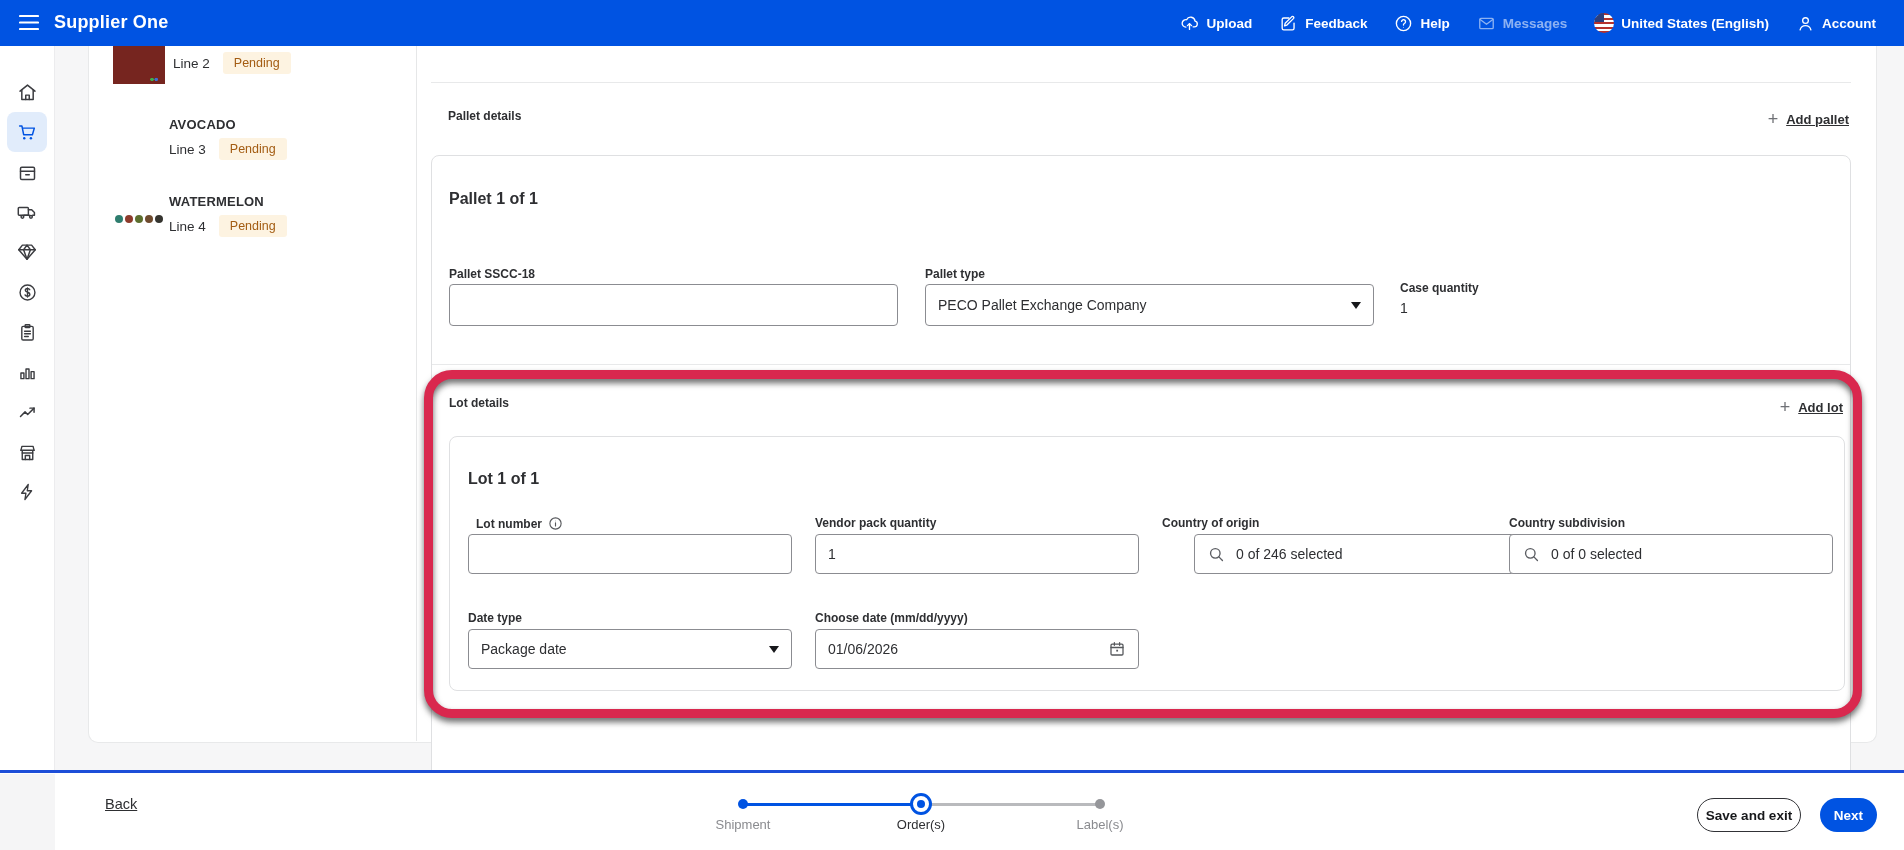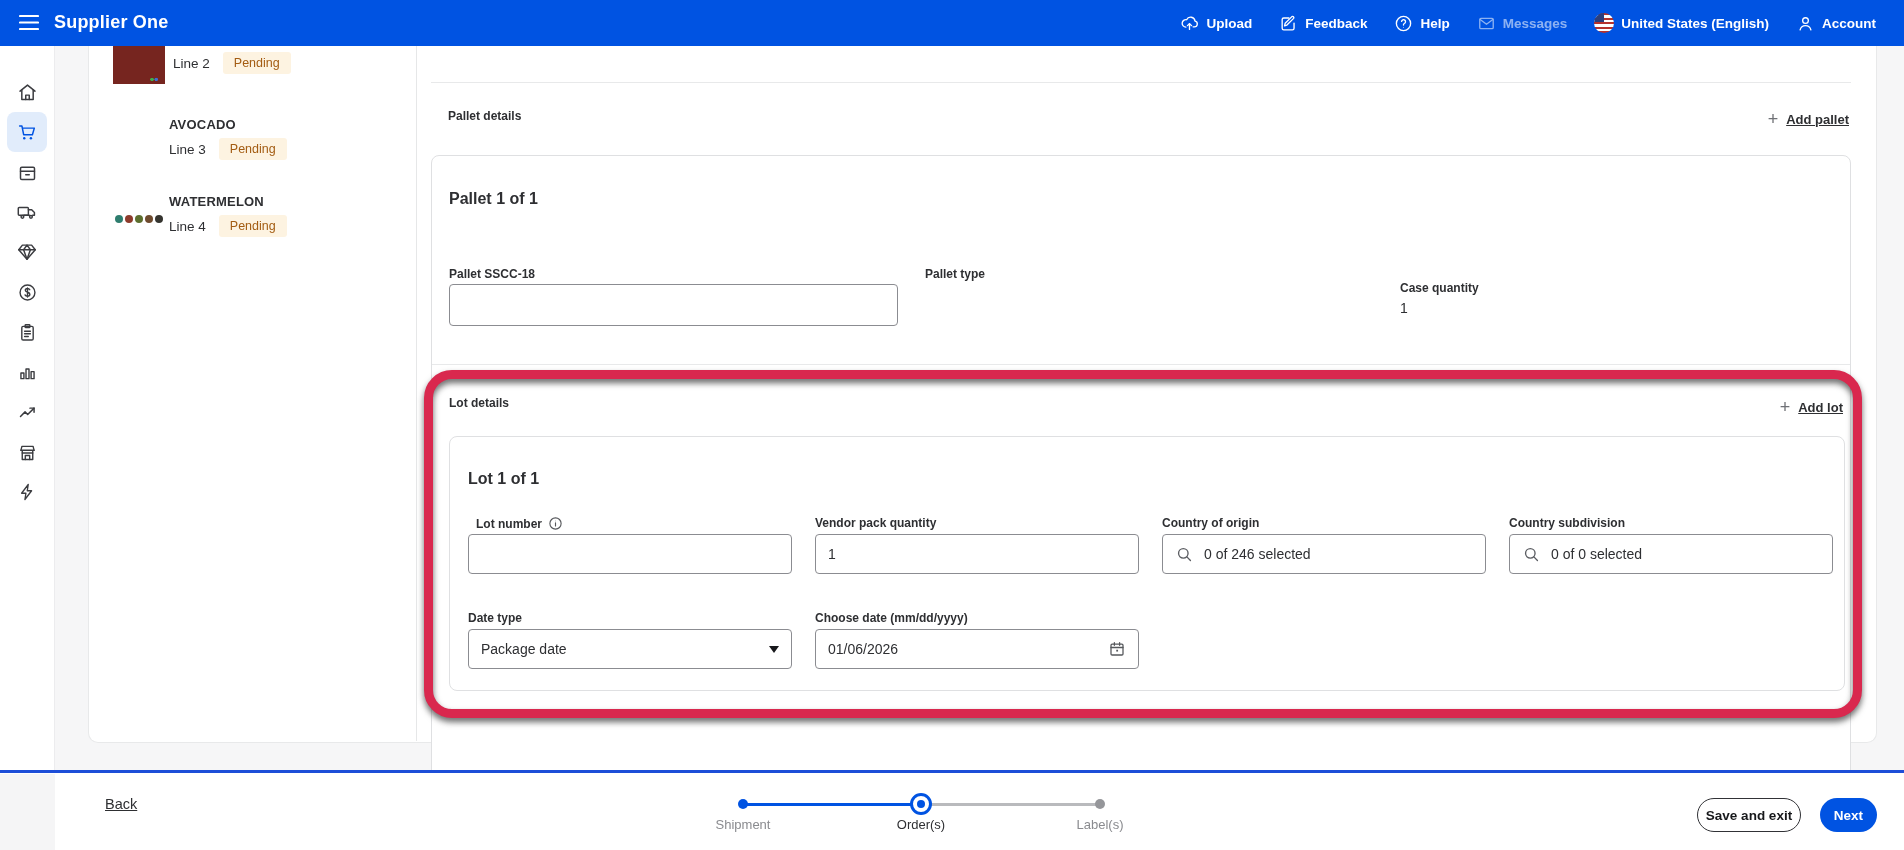--- a/index.html
+++ b/index.html
@@ -350,20 +350,24 @@
       <span class="add-text">Add pallet</span>
     </span>
 
     <section class="pallet-card">
       <h3 class="card-title pallet-card-title">Pallet 1 of 1</h3>
 
       <label class="field-label" style="left:17px; top:111px;">Pallet SSCC-18</label>
       <input class="tb" style="left: 17px; top: 128px; width: 449px; height: 42px;" value="">
 
       <label class="field-label" style="left:493px; top:111px;">Pallet type</label>
+      <div class="tb select-box" style="left:493px; top:128px; width:449px; height:42px;">
+        <span>PECO Pallet Exchange Company</span>
+        <span class="caret"></span>
+      </div>
 
       <label class="field-label" style="left:968px; top:125px;">Case quantity</label>
       <span class="static-val" style="left:968px; top:144px;">1</span>
 
       <span class="pallet-inner-divider"></span>
 
       <h2 class="section-title lot-title">Lot details</h2>
       <span class="add-link add-lot">
         <span class="add-plus">+</span>
         <span class="add-text">Add lot</span>
@@ -381,21 +385,21 @@
                 <circle cx="12" cy="7.8" r="0.7" fill="currentColor" stroke="none"></circle>
               </svg>
           </span>
         </label>
         <input class="tb" style="left: 18px; top: 97px; width: 324px; height: 40px;" value="">
 
         <label class="field-label" style="left:365px; top:79px;">Vendor pack quantity</label>
         <input class="tb" style="left: 365px; top: 97px; width: 324px; height: 40px;" value="1">
 
         <label class="field-label" style="left:712px; top:79px;">Country of origin</label>
-        <div class="tb search-box" style="left:712px; top:97px; width:324px; height:40px;align-items:center;">
+        <div class="tb search-box" style="left:744px; top:97px; width:324px; height:40px;align-items:center;">
           <span>
             <svg width="19" height="19" viewBox="0 0 24 24" fill="none" stroke="#5b5d62" stroke-width="1.7" stroke-linecap="round">
                 <circle cx="10.5" cy="10.5" r="6"></circle>
                 <path d="m15 15 4.5 4.5"></path>
               </svg>
           </span>
           <span>0 of 246 selected</span>
         </div>
 
         <label class="field-label" style="left:1059px; top:79px;">Country subdivision</label>

